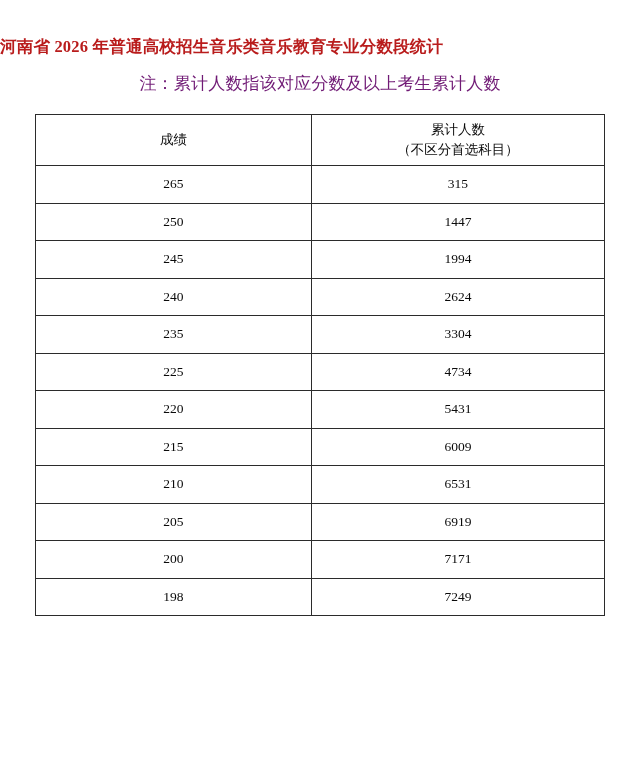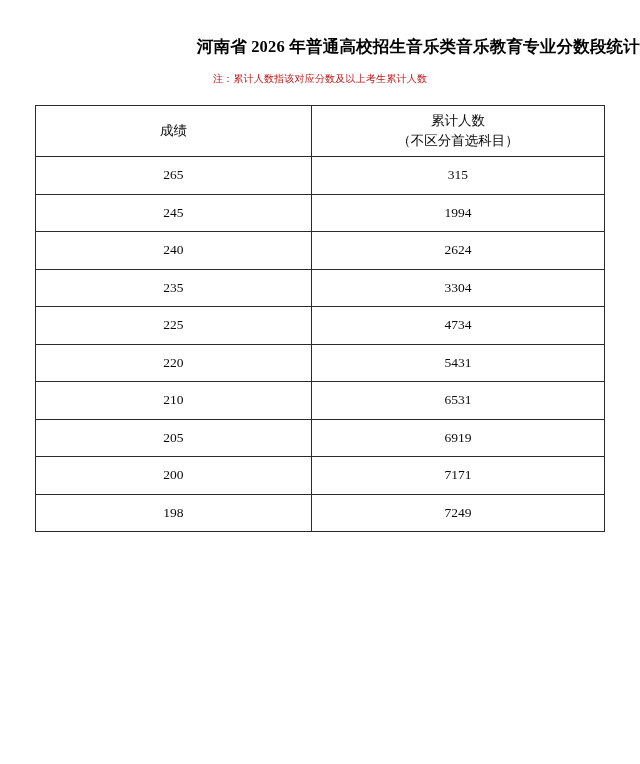--- a/index.html
+++ b/index.html
@@ -15,35 +15,35 @@
     overflow: hidden;
   }
   .page {
     width: 640px;
     height: 764px;
     box-sizing: border-box;
     padding: 0;
     position: relative;
   }
   .title {
-    text-align: right;
+    text-align: left;
     font-size: 16.5px;
     font-weight: bold;
     letter-spacing: 0.2px;
     margin-top: 36px;
     margin-bottom: 0;
-    color: #000000;
+    color: #b91c1c;
     font-family: "Liberation Serif", "DejaVu Serif", serif;
   }
   .note {
     text-align: center;
-    font-size: 10px;
+    font-size: 17px;
     margin-top: 14px;
     margin-bottom: 0;
-    color: #b91c1c;
+    color: #701a75;
     letter-spacing: 0.2px;
   }
   .table-wrap {
     margin: 19px auto 0 auto;
     width: 570px;
   }
   table.score-table {
     border-collapse: collapse;
     width: 100%;
     table-layout: fixed;
@@ -97,38 +97,46 @@
             <span class="th-line2">（不区分首选科目）</span>
           </th>
         </tr>
       </thead>
       <tbody id="table-body">
           <tr>
             <td>265</td>
             <td>315</td>
           </tr>
           <tr>
+            <td>250</td>
+            <td>1447</td>
+          </tr>
+          <tr>
             <td>245</td>
             <td>1994</td>
           </tr>
           <tr>
             <td>240</td>
             <td>2624</td>
           </tr>
           <tr>
             <td>235</td>
             <td>3304</td>
           </tr>
           <tr>
             <td>225</td>
             <td>4734</td>
           </tr>
           <tr>
             <td>220</td>
             <td>5431</td>
+          </tr>
+          <tr>
+            <td>215</td>
+            <td>6009</td>
           </tr>
           <tr>
             <td>210</td>
             <td>6531</td>
           </tr>
           <tr>
             <td>205</td>
             <td>6919</td>
           </tr>
           <tr>

